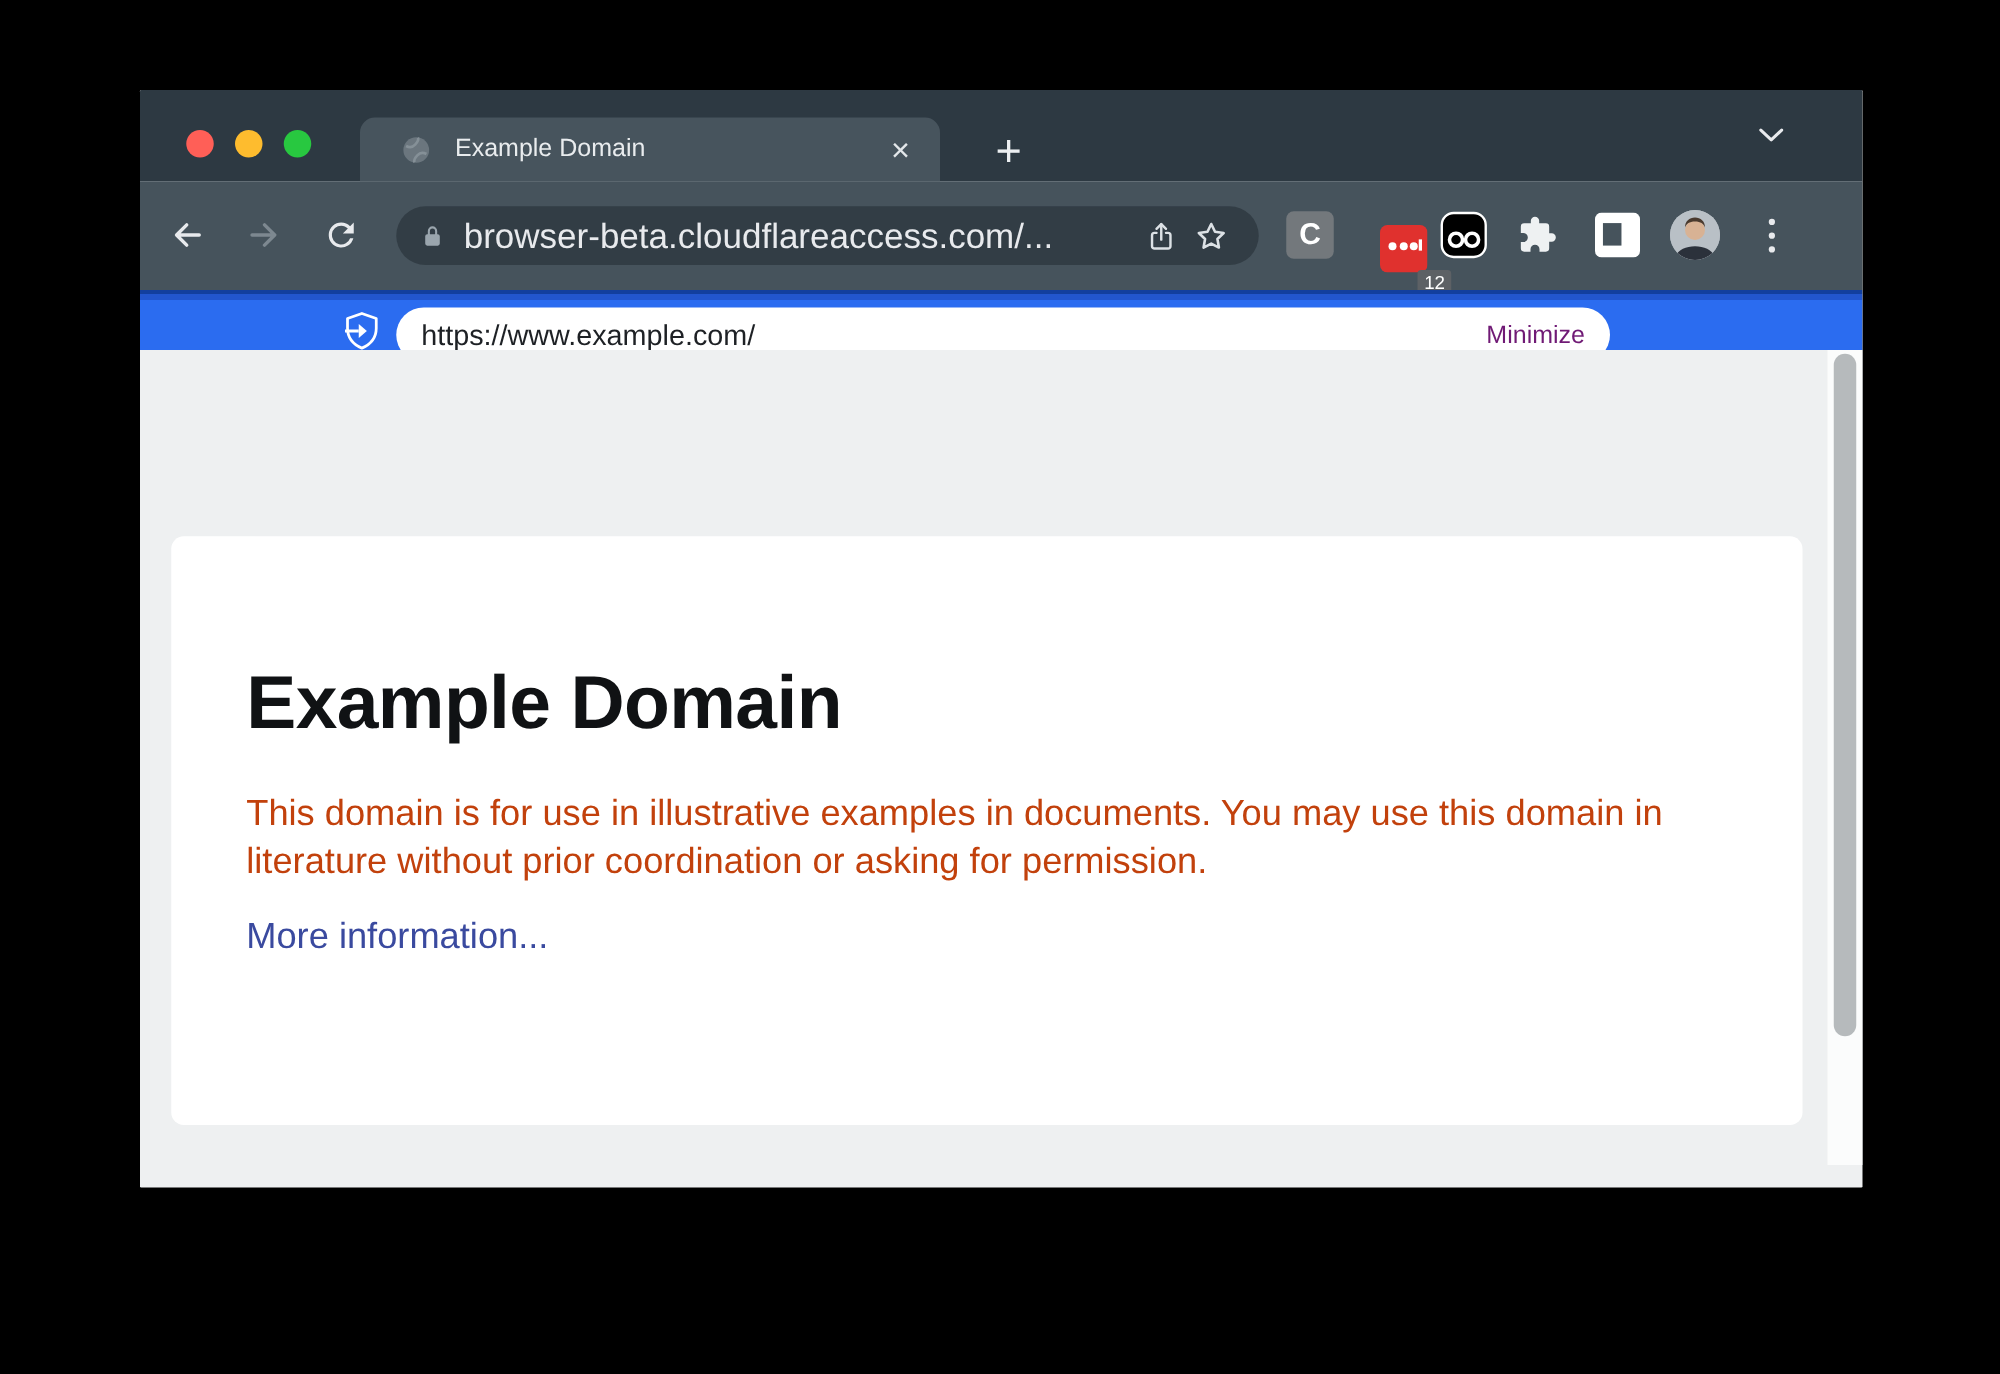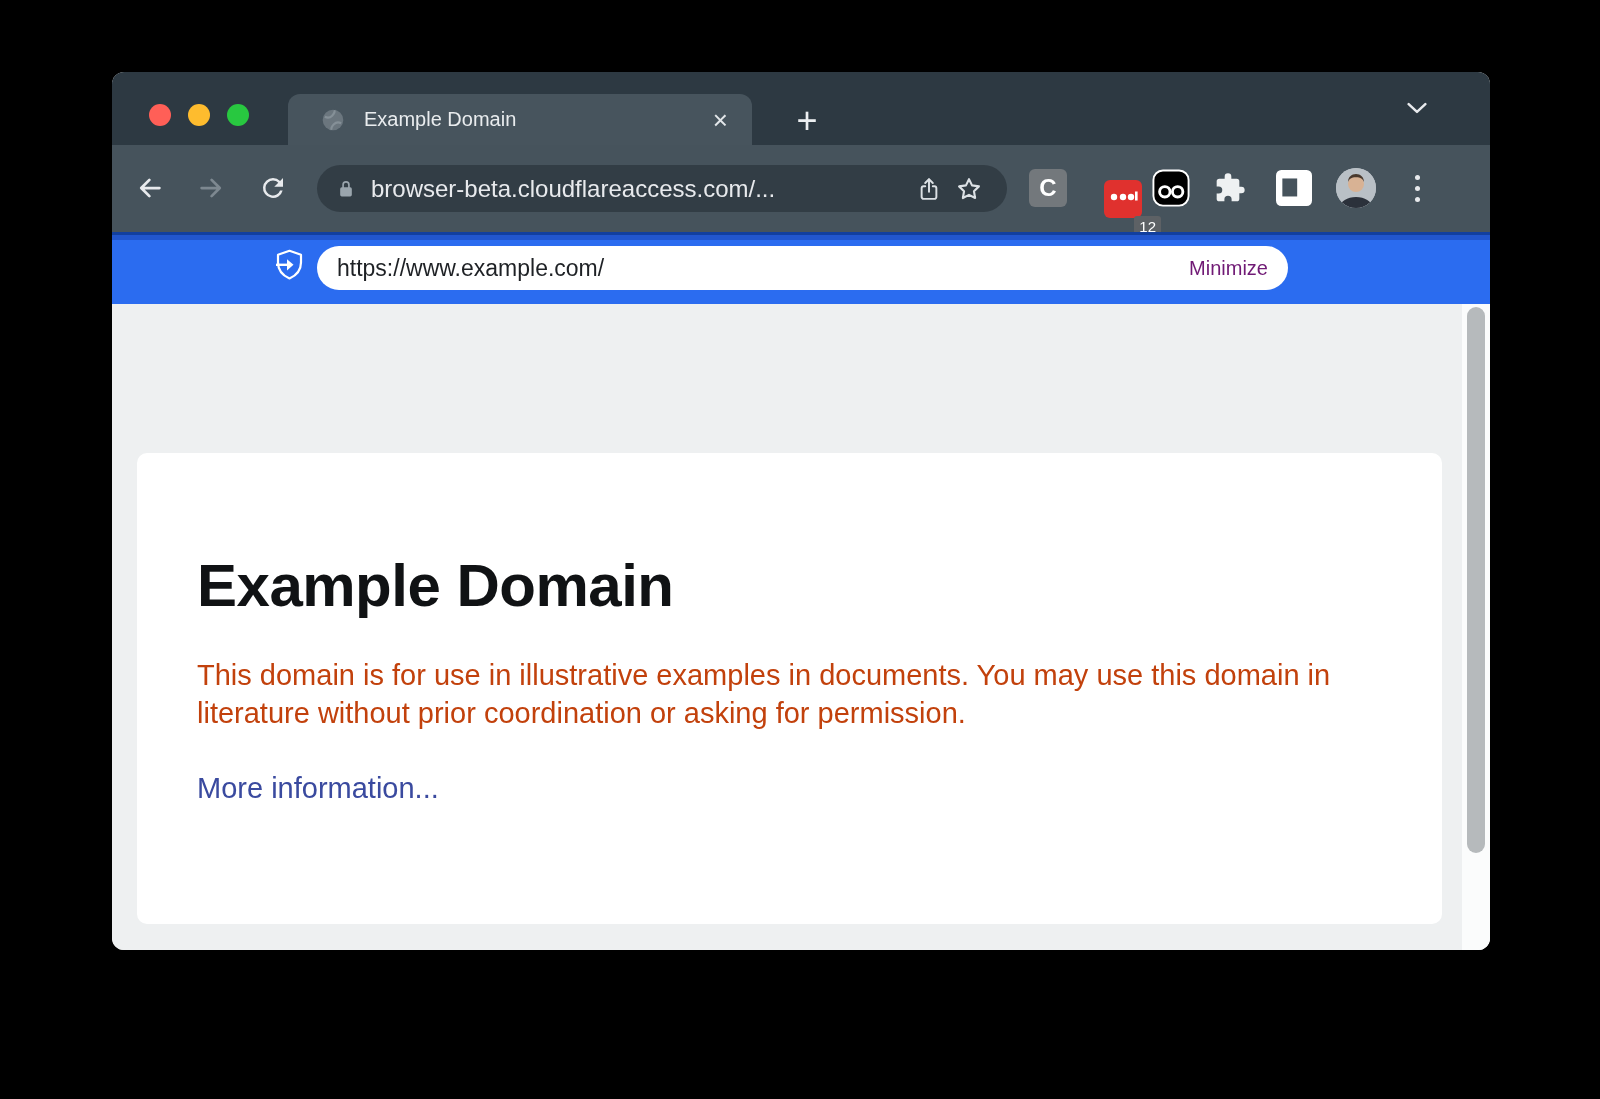--- a/index.html
+++ b/index.html
@@ -1,19 +1,19 @@
 <!DOCTYPE html>
 <html><head>
 <meta charset="utf-8">
 <style>
   html,body{margin:0;padding:0;background:#000;}
   .canvas{position:relative;width:1600px;height:1099px;background:#000;overflow:hidden;
           font-family:"Liberation Sans", sans-serif;}
   .window{position:absolute;left:112px;top:72px;width:1378px;height:878px;
-          border-radius:12px;overflow:hidden;background:#eef0f1;}
+          border-radius:1px;overflow:hidden;background:#eef0f1;}
 
   
   .tabstrip{position:relative;height:73px;background:#2d3942;}
   .traffic{position:absolute;left:37px;top:32px;display:flex;gap:17px;}
   .tl{width:22px;height:22px;border-radius:50%;display:inline-block;}
   .tl.red{background:#ff5f57;} .tl.yellow{background:#febc2e;} .tl.green{background:#28c840;}
   .tab{position:absolute;left:176px;top:22px;width:464px;height:51px;background:#47545d;
        border-radius:12px 12px 0 0;display:flex;align-items:center;padding:0 18px;box-sizing:border-box;}
   .favicon{width:26px;height:26px;margin-left:14px;opacity:.75;flex:none;}
   .tab-title{color:#e9ecee;font-size:20px;margin-left:18px;flex:1 1 auto;white-space:nowrap;
@@ -22,53 +22,53 @@
   .newtab{position:absolute;left:671px;top:25px;width:48px;height:48px;display:flex;
           align-items:center;justify-content:center;color:#eceff1;font-size:36px;font-weight:400;}
   .win-chevron{position:absolute;left:1283px;top:14px;width:44px;height:44px;display:flex;
                align-items:center;justify-content:center;}
 
   
   .toolbar{position:relative;height:87px;background:#46535c;}
   .tbtn{position:absolute;top:21px;width:44px;height:44px;display:flex;align-items:center;justify-content:center;}
   .omnibox{position:absolute;left:205px;top:20px;width:690px;height:47px;border-radius:24px;
            background:#323d45;display:flex;align-items:center;padding:0 18px;box-sizing:border-box;}
-  .omni-url{color:#e8eaed;font-size:24px;font-weight:500;margin-left:14px;flex:1 1 auto;white-space:nowrap;overflow:hidden;}
+  .omni-url{color:#e8eaed;font-size:28px;font-weight:500;margin-left:14px;flex:1 1 auto;white-space:nowrap;overflow:hidden;}
   .omni-ic{flex:none;display:flex;align-items:center;justify-content:center;width:40px;height:40px;}
   .extbox{position:absolute;top:24px;width:38px;height:38px;border-radius:6px;display:flex;
           align-items:center;justify-content:center;}
   .ext-c{left:917px;background:#73787c;color:#fff;font-size:24px;font-weight:700;}
   .ext-red{left:981px;padding:11px;}
   .badge{position:absolute;right:-8px;bottom:-8px;background:#5d6165;color:#fff;font-size:15px;
          line-height:21px;padding:0 5px;border-radius:3px;}
   .ext-black{left:1040px;}
   .puzzle{left:1099px;background:transparent;}
   .panelic{left:1163px;background:transparent;}
   .avatar{position:absolute;left:1224px;top:23px;width:40px;height:40px;border-radius:50%;
           overflow:hidden;background:#b9c0c6;}
   .kebab{position:absolute;left:1285px;top:22px;width:40px;height:42px;display:flex;flex-direction:column;
          align-items:center;justify-content:center;gap:6px;}
   .kdot{width:5px;height:5px;border-radius:50%;background:#e8eaed;}
 
   
-  .isobar{position:relative;height:72px;
+  .isobar{position:relative;height:48px;
           background:linear-gradient(180deg,#123f9e 0,#123f9e 3px,#2256cd 3px,#2256cd 8px,#2b6cf0 8px);}
   .shield{position:absolute;left:164px;top:17px;}
   .iso-input{position:absolute;left:205px;top:14px;width:971px;height:44px;background:#fff;
              border-radius:22px;display:flex;align-items:center;padding:0 20px;box-sizing:border-box;}
   .iso-url{color:#1e2125;font-size:23px;flex:1 1 auto;white-space:nowrap;overflow:hidden;}
   .iso-min{color:#701a75;font-size:20px;flex:none;}
 
   
   .viewport{position:relative;height:652px;background:#eef0f1;}
   .card{position:absolute;left:25px;top:149px;width:1305px;height:471px;background:#fff;
         border-radius:10px;box-sizing:border-box;padding:98px 60px 0 60px;}
   .card h1{margin:0;font-size:60px;font-weight:700;color:#101214;letter-spacing:-.5px;}
   .card p{margin:36px 0 0 0;font-size:29px;line-height:38px;color:#c2410c;max-width:1180px;}
-  .card a{display:inline-block;margin-top:40px;font-size:29px;color:#3a4a9f;text-decoration:none;cursor:pointer;}
+  .card a{display:inline-block;margin-top:25px;font-size:29px;color:#3a4a9f;text-decoration:none;cursor:pointer;}
   .scroll-track{position:absolute;right:0;top:0;width:28px;height:652px;background:#fbfcfc;}
   .scroll-thumb{position:absolute;left:5px;top:3px;width:18px;height:546px;border-radius:9px;background:#b6babc;}
 </style>
 </head>
 <body>
 
 <div class="canvas">
   <div class="window">
 
     <div class="tabstrip">

